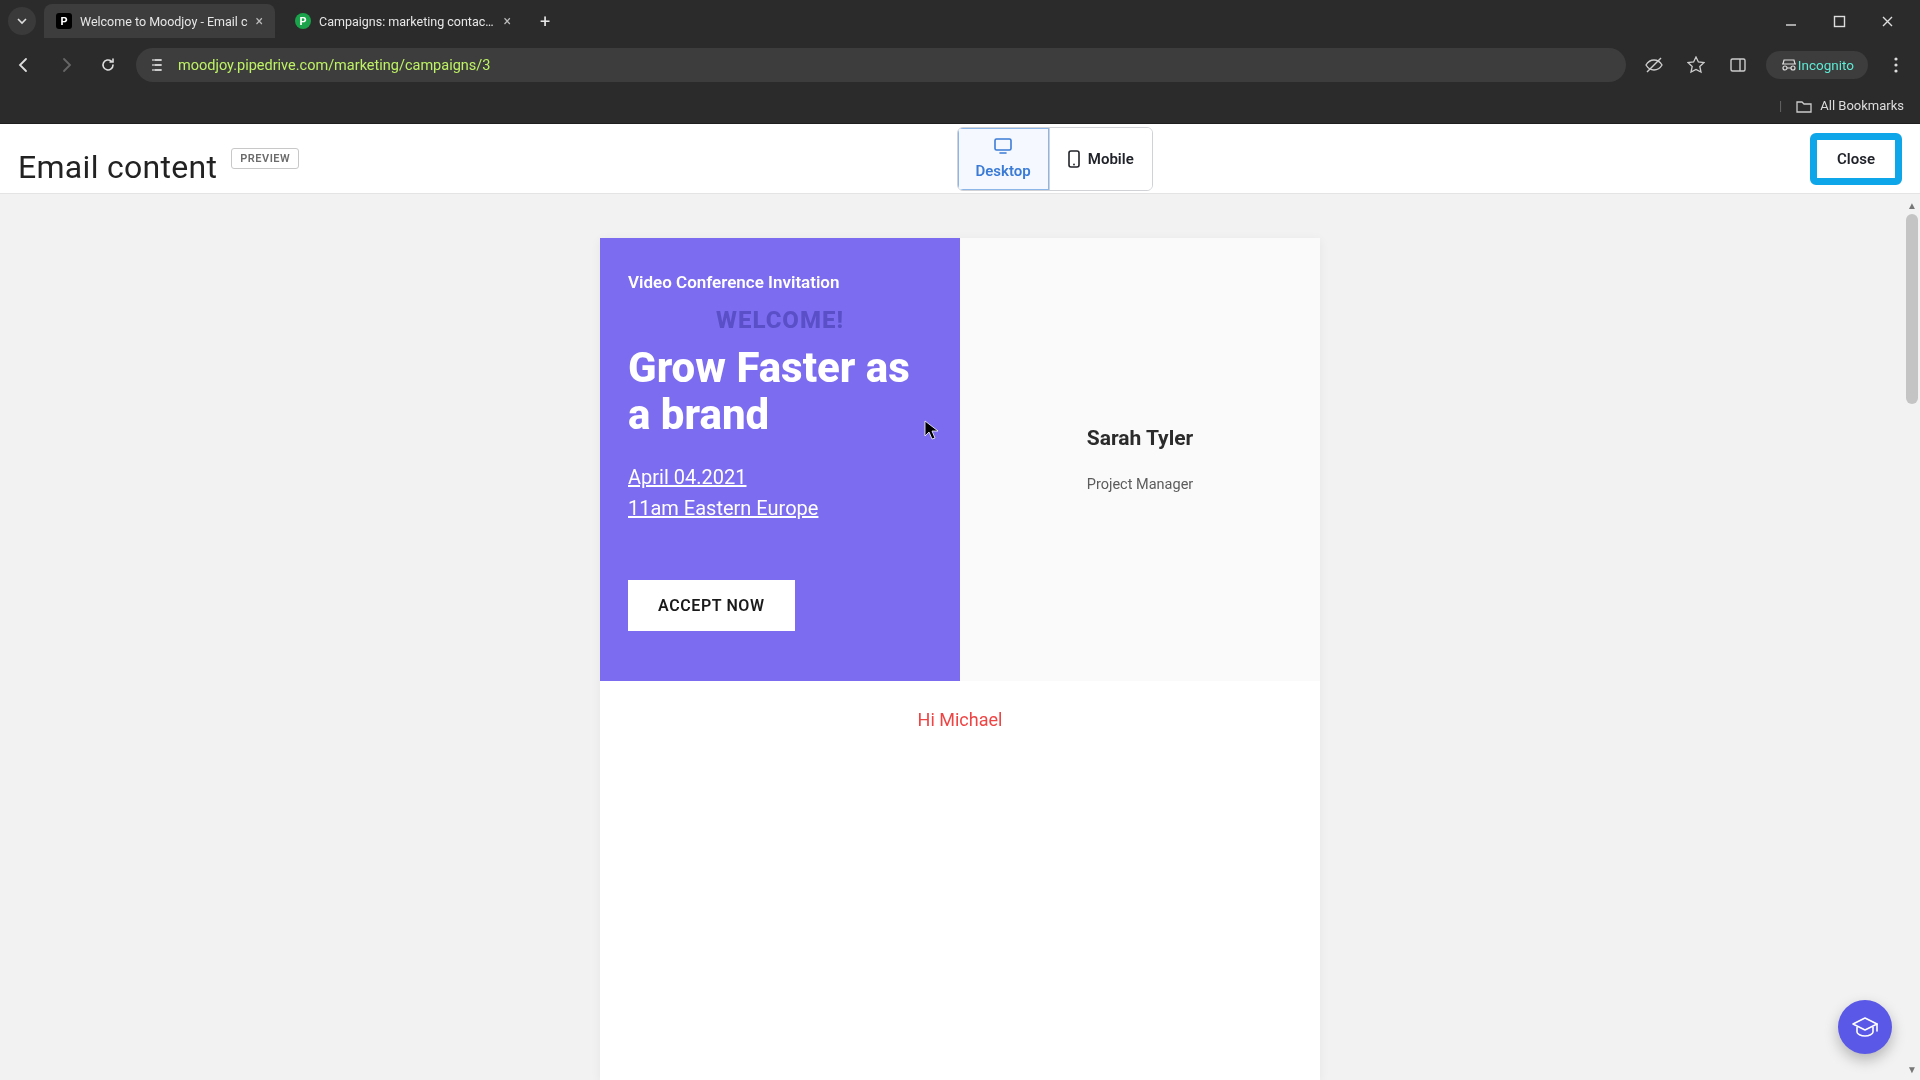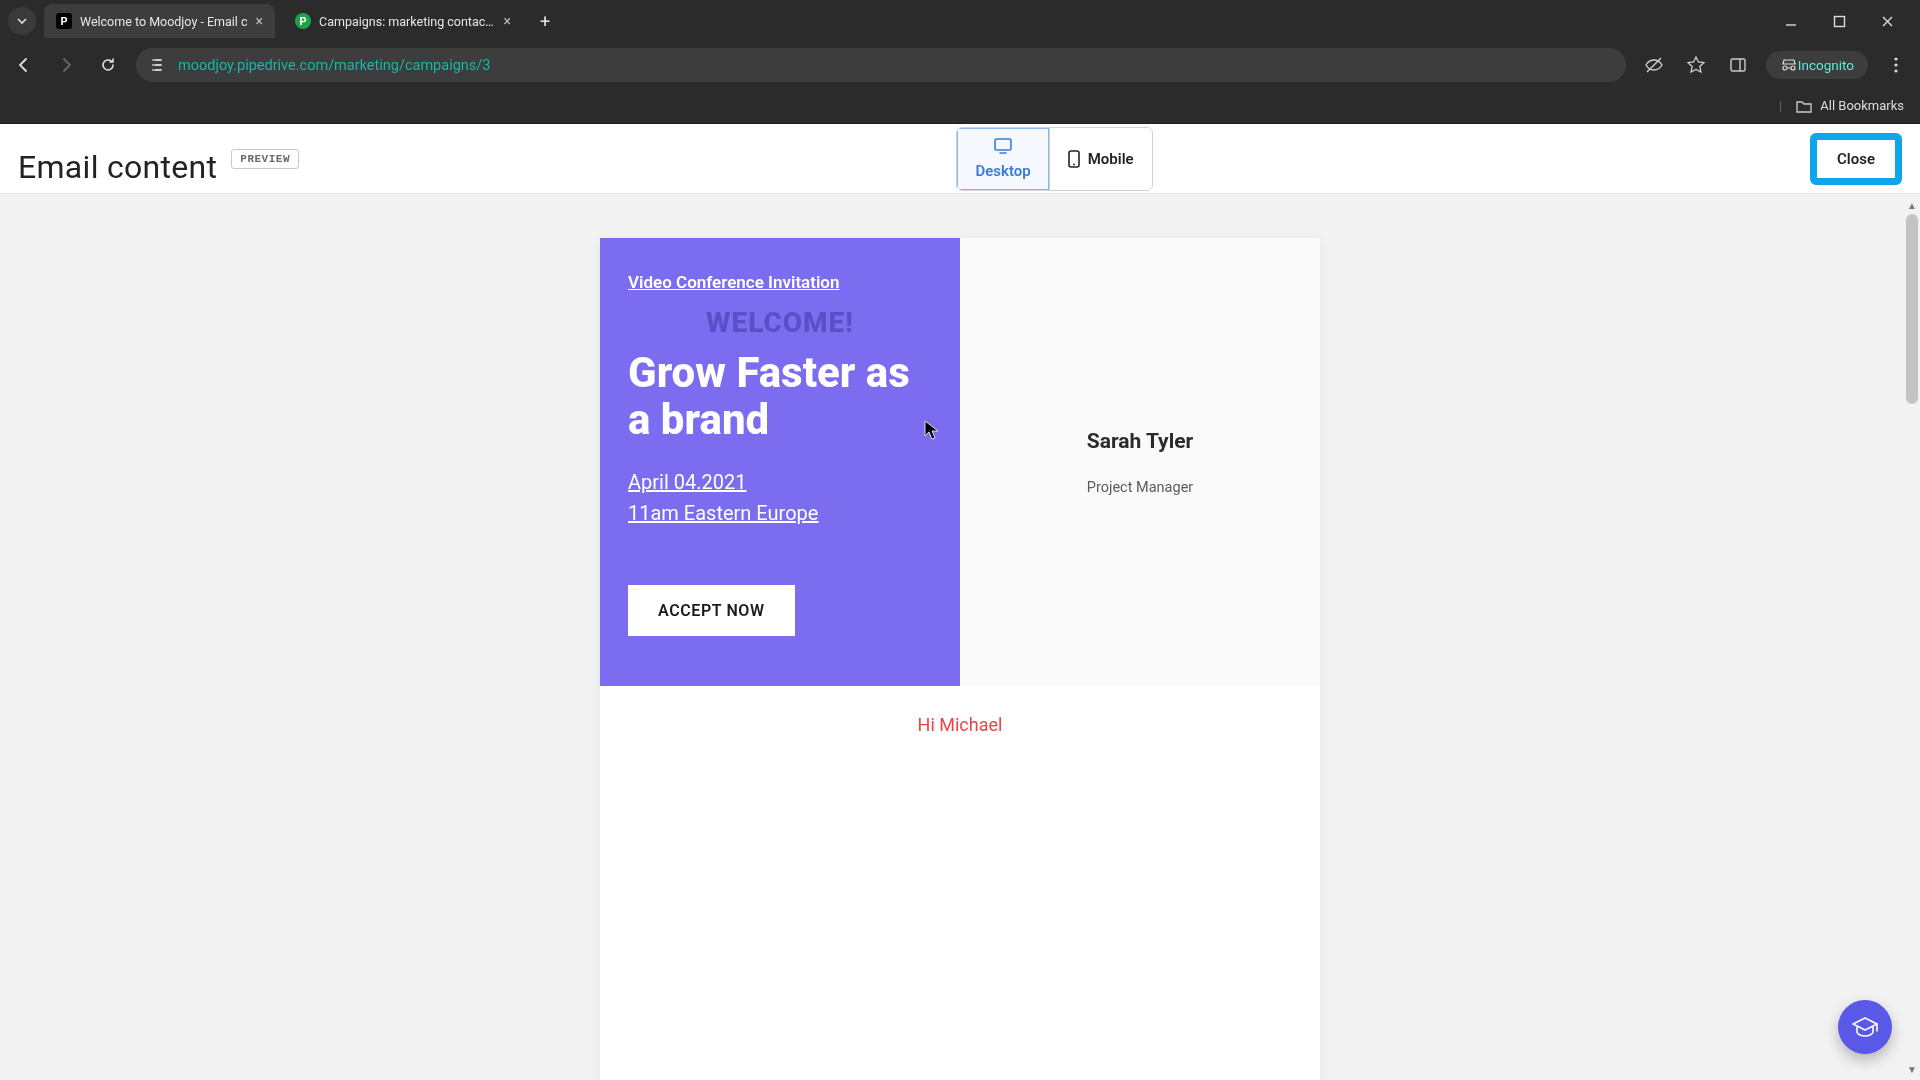--- a/index.html
+++ b/index.html
@@ -17,54 +17,54 @@
   .tab .favicon.pd-green { background: #1aa34a; color: #fff; border-radius: 50%; }
   .tab .title { white-space: nowrap; overflow: hidden; text-overflow: ellipsis; flex: 1; color: #e6e6e6; }
   .tab .close { color: #bbb; font-size: 14px; line-height: 1; cursor: pointer; }
   .new-tab { width: 28px; height: 28px; display: flex; align-items: center; justify-content: center; color: #e6e6e6; font-size: 18px; cursor: pointer; border-radius: 4px; }
   .window-controls { margin-left: auto; display: flex; gap: 18px; padding-right: 10px; }
   .window-controls span { width: 30px; height: 30px; display: flex; align-items: center; justify-content: center; color: #ddd; cursor: pointer; }
 
   .addr-bar { display: flex; align-items: center; height: 46px; padding: 0 10px; gap: 14px; }
   .nav-btn { width: 28px; height: 28px; display: flex; align-items: center; justify-content: center; cursor: pointer; color: #ddd; }
   .nav-btn.disabled { color: #666; cursor: default; }
-  .url-box { flex: 1; background: #3d3d3d; border-radius: 20px; height: 34px; display: flex; align-items: center; padding: 0 14px; gap: 12px; color: #14b8a6; font-size: 14.5px; }
+  .url-box { flex: 1; background: #3d3d3d; border-radius: 20px; height: 34px; display: flex; align-items: center; padding: 0 14px; gap: 12px; color: #bef264; font-size: 14.5px; }
   .url-box .url { white-space: nowrap; overflow: hidden; text-overflow: ellipsis; }
   .addr-right { display: flex; align-items: center; gap: 14px; }
   .incognito-pill { display: flex; align-items: center; gap: 0; background: #3d3d3d; border-radius: 18px; padding: 6px 14px; font-size: 13.5px; color: #5eead4; cursor: default; }
 
   .bookmark-bar { display: flex; align-items: center; justify-content: flex-end; height: 36px; padding: 0 16px; color: #ddd; font-size: 13px; border-bottom: 1px solid #1f1f1f; }
   .bookmark-bar .sep { color: #666; margin-right: 14px; }
   .bookmark-bar .all-bm { display: flex; align-items: center; gap: 8px; cursor: pointer; }
 
   
   .app { flex: 1; background: #f2f2f2; display: flex; flex-direction: column; overflow: hidden; }
   .app-header { background: #ffffff; border-bottom: 1px solid #e4e4e4; height: 70px; display: flex; align-items: center; padding: 0 18px; }
   .app-header .title-wrap { display: flex; align-items: center; gap: 14px; }
   .app-header h1 { font-size: 32px; font-weight: 400; color: #222; letter-spacing: 0.3px; margin-top: 16px; }
-  .badge { border: 1px solid #c8c8c8; color: #6b6b6b; font-size: 11px; font-weight: 600; padding: 3px 8px; border-radius: 3px; letter-spacing: 0.5px; font-family: Liberation Mono, monospace; }
+  .badge { border: 1px solid #c8c8c8; color: #6b6b6b; font-size: 11px; font-weight: 600; padding: 3px 8px; border-radius: 3px; letter-spacing: 0.5px; }
   .switcher { margin-left: auto; margin-right: auto; display: flex; border: 1px solid #d0d2d6; border-radius: 6px; overflow: hidden; }
   .switcher button { display: flex; align-items: center; gap: 8px; padding: 10px 18px; background: #fff; border: none; font-size: 15px; font-weight: 600; cursor: pointer; color: #21232a; }
   .switcher button:first-child { border-right: 1px solid #d0d2d6; }
   .switcher button.active { color: #3b7bd6; box-shadow: inset 0 0 0 1px #8db6e8; background: #f5f9ff; flex-direction: column; }
   .switcher .ico { display: inline-flex; }
   .close-btn { border: 7px solid #0ea5e9; background: #fff; color: #21232a; font-size: 15px; font-weight: 600; padding: 10px 20px; border-radius: 6px; cursor: pointer; }
 
   .preview-area { flex: 1; overflow: hidden; position: relative; display: flex; justify-content: center; padding-top: 44px; }
   .scrollbar-track { position: absolute; right: 0; top: 0; width: 16px; height: 100%; background: #f2f2f2; }
   .scrollbar-thumb { position: absolute; right: 2px; top: 20px; width: 12px; height: 190px; background: #c4c4c4; border-radius: 6px; }
   .scrollbar-arrow { position: absolute; right: 2px; width: 12px; height: 14px; display: flex; align-items: center; justify-content: center; color: #777; font-size: 10px; }
   .scrollbar-arrow.up { top: 4px; }
   .scrollbar-arrow.down { bottom: 4px; }
 
   .email-card { width: 720px; background: #fff; box-shadow: 0 2px 10px rgba(0,0,0,0.06); }
   .email-hero { display: flex; }
   .hero-left { background: #7b6cf0; color: #fff; width: 50%; padding: 34px 28px 50px 28px; display: flex; flex-direction: column; }
-  .hero-left .pretitle { font-size: 17px; font-weight: 600; margin-bottom: 14px; text-decoration: underline; }
-  .hero-left .welcome { text-align: center; font-size: 28px; font-weight: 800; color: #5b4fc7; letter-spacing: 1px; margin-bottom: 10px; }
+  .hero-left .pretitle { font-size: 17px; font-weight: 600; margin-bottom: 14px; }
+  .hero-left .welcome { text-align: center; font-size: 24px; font-weight: 800; color: #5b4fc7; letter-spacing: 1px; margin-bottom: 10px; }
   .hero-left .headline { font-size: 42px; font-weight: 800; line-height: 1.12; margin-bottom: 24px; }
   .hero-left .dt { font-size: 20px; text-decoration: underline; line-height: 1.55; margin-bottom: 56px; }
   .accept-btn { background: #fff; color: #1a1a1a; border: none; font-size: 16px; font-weight: 600; letter-spacing: 0.6px; padding: 16px 30px; width: fit-content; cursor: pointer; }
   .hero-right { width: 50%; background: #fafafa; display: flex; flex-direction: column; align-items: center; justify-content: center; gap: 20px; }
   .hero-right .name { font-size: 21px; font-weight: 700; color: #2b2b2b; }
   .hero-right .role { font-size: 14.5px; color: #5c5c5c; margin-top: 6px; }
   .email-body { padding: 28px 36px 6px; text-align: center; }
   .email-body .greet { font-size: 18px; color: #ef4444; }
 
   .cursor { position: absolute; width: 14px; height: 20px; pointer-events: none; }

